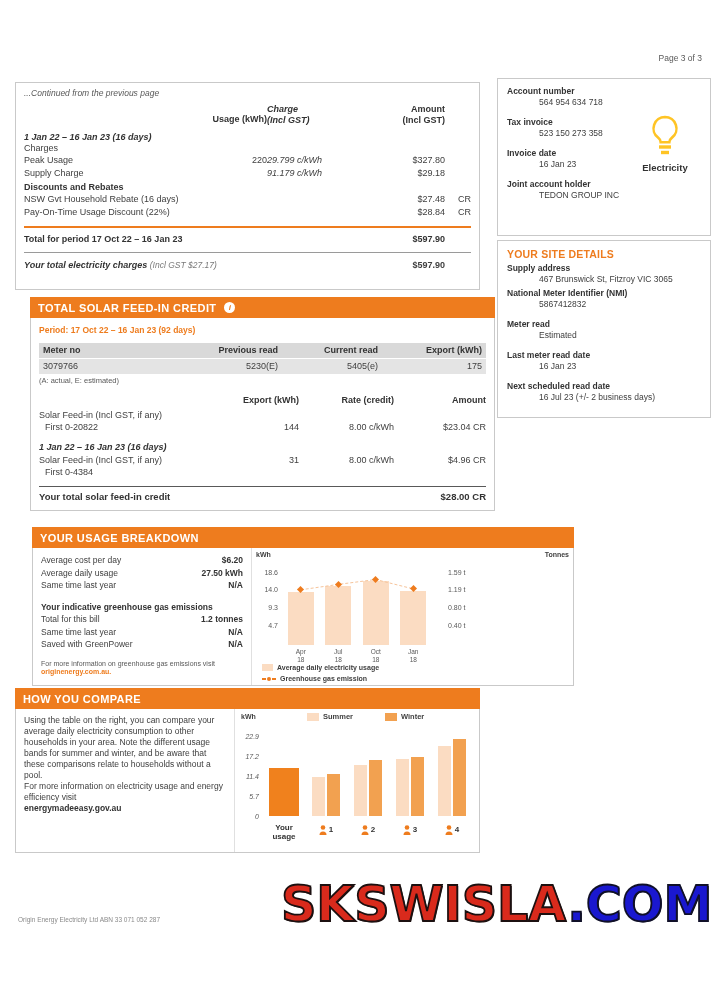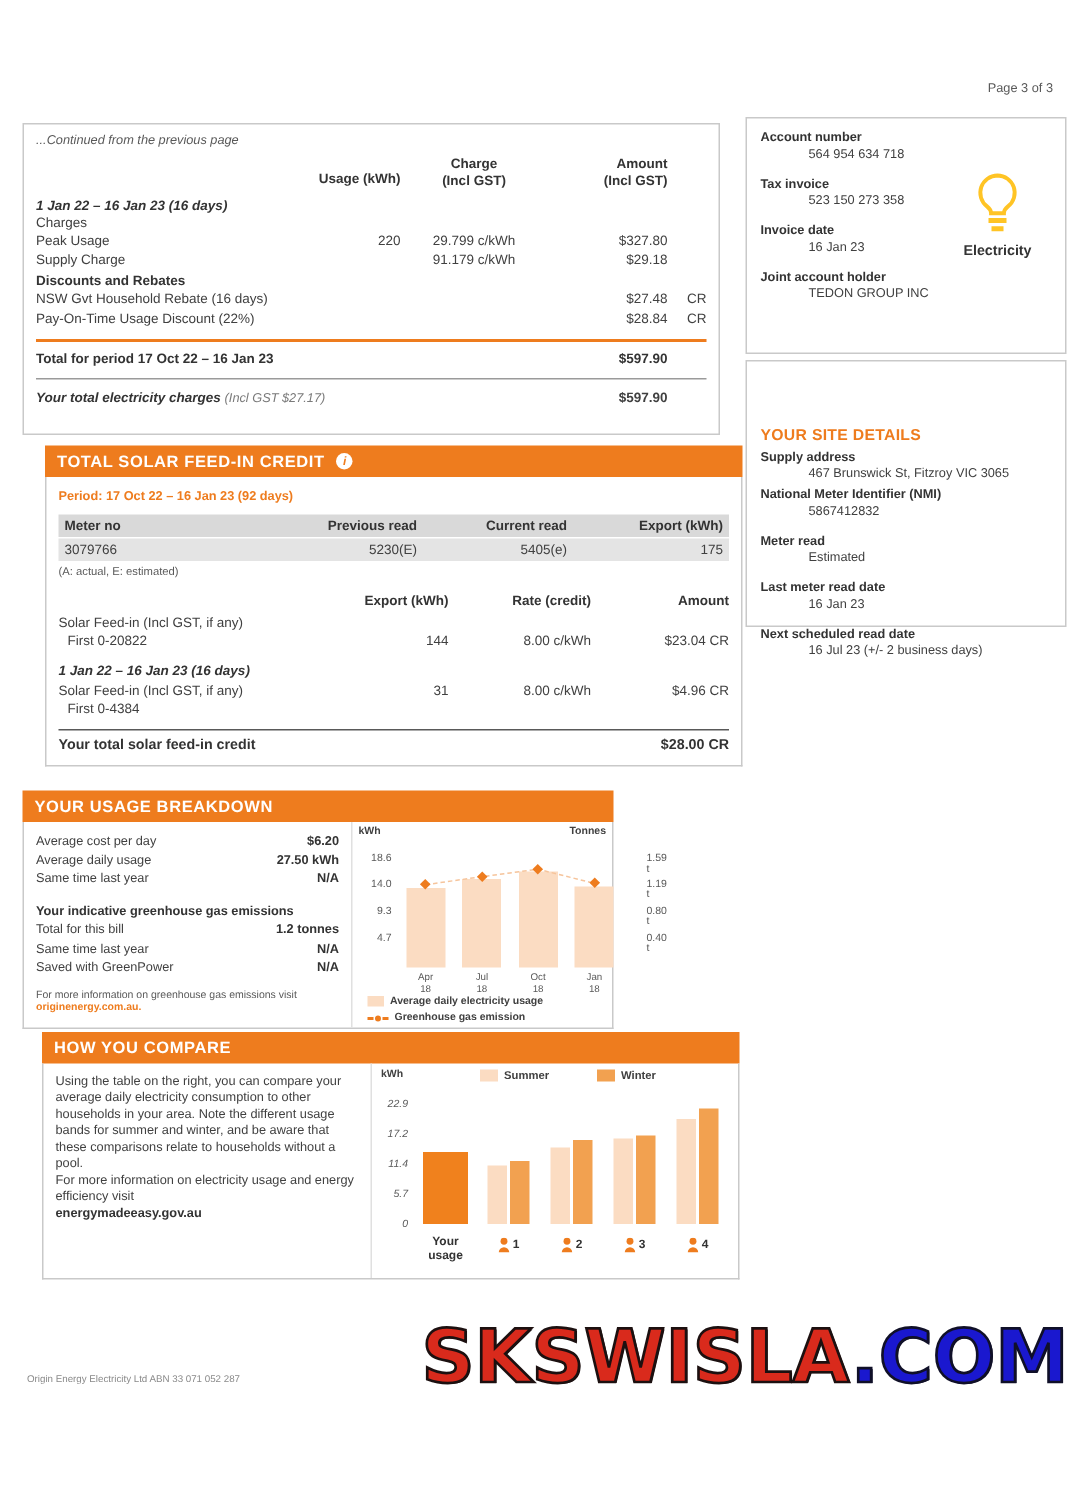--- a/index.html
+++ b/index.html
@@ -11,21 +11,21 @@
   
   .box { background:#fff; border:1px solid #c9c9c9; }
   .sec-header { background:#ee7c1e; color:#fff; font-weight:bold; font-size:11px; letter-spacing:.4px; padding:4px 8px; height:21px; display:flex; align-items:center; gap:8px; }
 
   
   .charges-box { position:absolute; left:15px; top:82px; width:465px; height:208px; padding:5px 8px; font-size:9px; }
   .continued { font-style:italic; font-size:8.5px; color:#595959; margin-bottom:6px; }
   .crow { display:flex; align-items:flex-end; line-height:13px; }
   .crow .cl { flex:1; }
   .crow .cu { width:64px; text-align:right; }
-  .crow .cc { width:98px; text-align:center; }
+  .crow .cc { width:98px; text-align:left;font-style:italic; }
   .crow .ca { width:80px; text-align:right; }
   .crow .ccr { width:26px; text-align:right; }
   .crow.hdr { font-weight:bold; color:#333; margin-bottom:6px; }
   .hdr .two { line-height:11px; }
   .sub-hd { font-weight:bold; font-style:italic; margin:4px 0 1px 0; color:#333; }
   .plain-hd { margin:1px 0; }
   .bold-hd { font-weight:bold; margin:2px 0 1px 0; color:#333; }
   .rule-orange { border-top:2px solid #ee7c1e; margin:7px 0 0 0; }
   .rule-gray { border-top:1px solid #9a9a9a; margin:2px 0 0 0; }
   .total-row { font-weight:bold; color:#333; padding:5px 0 4px 0; }
@@ -53,32 +53,32 @@
   .srow .sr { width:95px; text-align:right; }
   .srow .sa { width:92px; text-align:right; }
   .srow.shdr { font-weight:bold; color:#333; margin-bottom:3px; }
   .sblock { margin-bottom:8px; }
   .speriod { font-weight:bold; font-style:italic; color:#333; line-height:13px; }
   .sindent { padding-left:6px; }
   .solar-total { display:flex; border-top:1px solid #595959; margin-top:2px; padding:4px 0; font-weight:bold; color:#333; font-size:9.5px; }
   .solar-total .sl { flex:1; }
 
   
-  .usage { position:absolute; left:15px; top:527px; width:394px; }
+  .usage { position:absolute; left:32px; top:527px; width:542px; }
   .usage-body { border:1px solid #c9c9c9; border-top:none; height:138px; display:flex; }
   .stats { width:218px; padding:6px 8px; font-size:8.5px; }
   .stat-row { display:flex; line-height:12.5px; }
   .stat-row .lab { flex:1; }
   .stat-row .val { font-weight:bold; color:#333; text-align:right; }
   .ghg-head { font-weight:bold; color:#333; margin-top:9px; line-height:12.5px; }
   .footnote { font-size:7px; color:#595959; margin-top:9px; line-height:8.5px; }
   .footnote .link { color:#ee7c1e; font-weight:bold; }
   .chart-panel { position:relative; flex:1; border-left:1px solid #e0e0e0; }
 
-  .compare { position:absolute; left:28px; top:688px; width:465px; }
+  .compare { position:absolute; left:15px; top:688px; width:465px; }
   .compare-body { border:1px solid #c9c9c9; border-top:none; height:144px; display:flex; }
   .compare-text { width:218px; padding:6px 8px; font-size:8.5px; line-height:11px; }
   .compare-text .link { font-weight:bold; color:#333; }
 
   .tick { position:absolute; font-size:7px; color:#595959; }
   .axlab { position:absolute; font-size:7px; font-weight:bold; color:#404040; }
   .bar { position:absolute; }
   .xlab { position:absolute; font-size:6.5px; color:#595959; text-align:center; line-height:7.5px; }
   .xlab.bold { font-weight:bold; color:#333; font-size:8px; }
   .marker { position:absolute; width:5px; height:5px; background:#ee7c1e; transform:rotate(45deg); }
@@ -89,21 +89,21 @@
   .dashdot s { display:block; width:4px; height:4px; border-radius:50%; background:#ee7c1e; }
 
   
   .card1 { position:absolute; left:497px; top:78px; width:214px; height:158px; padding:7px 9px; display:flex; }
   .card1 .fields { flex:1; font-size:8.5px; }
   .f-label { font-weight:bold; color:#333; line-height:11px; }
   .f-value { line-height:11px; margin-bottom:9px;padding-left:32px; }
   .service { width:72px; display:flex; flex-direction:column; align-items:center; justify-content:flex-start; padding-top:28px; }
   .service-label { font-weight:bold; color:#333; font-size:9.5px; margin-top:4px; }
   .card2 { position:absolute; left:497px; top:240px; width:214px; height:178px; padding:7px 9px; font-size:8.5px; }
-  .site-title { color:#ee7c1e; font-weight:bold; font-size:10.5px; margin-bottom:3px; letter-spacing:.2px;margin-top:36px; }
+  .site-title { color:#ee7c1e; font-weight:bold; font-size:10.5px; margin-bottom:3px; letter-spacing:.2px; }
 
   
   .fine-print { position:absolute; left:18px; top:916px; font-size:6.5px; color:#8a8a8a; }
   .watermark { position:absolute; left:281px; top:876px; font-size:49px; font-weight:bold; font-family:"DejaVu Sans", sans-serif; letter-spacing:0px; white-space:nowrap; }
   .wm-red  { color:#d92a1c; -webkit-text-stroke:1.8px #1c1010; text-shadow:1px 1px 0 #1c1010; }
   .wm-blue { color:#1a18cf; -webkit-text-stroke:1.8px #101028; text-shadow:1px 1px 0 #101028; }
 </style>
 </head>
 <body>
 

